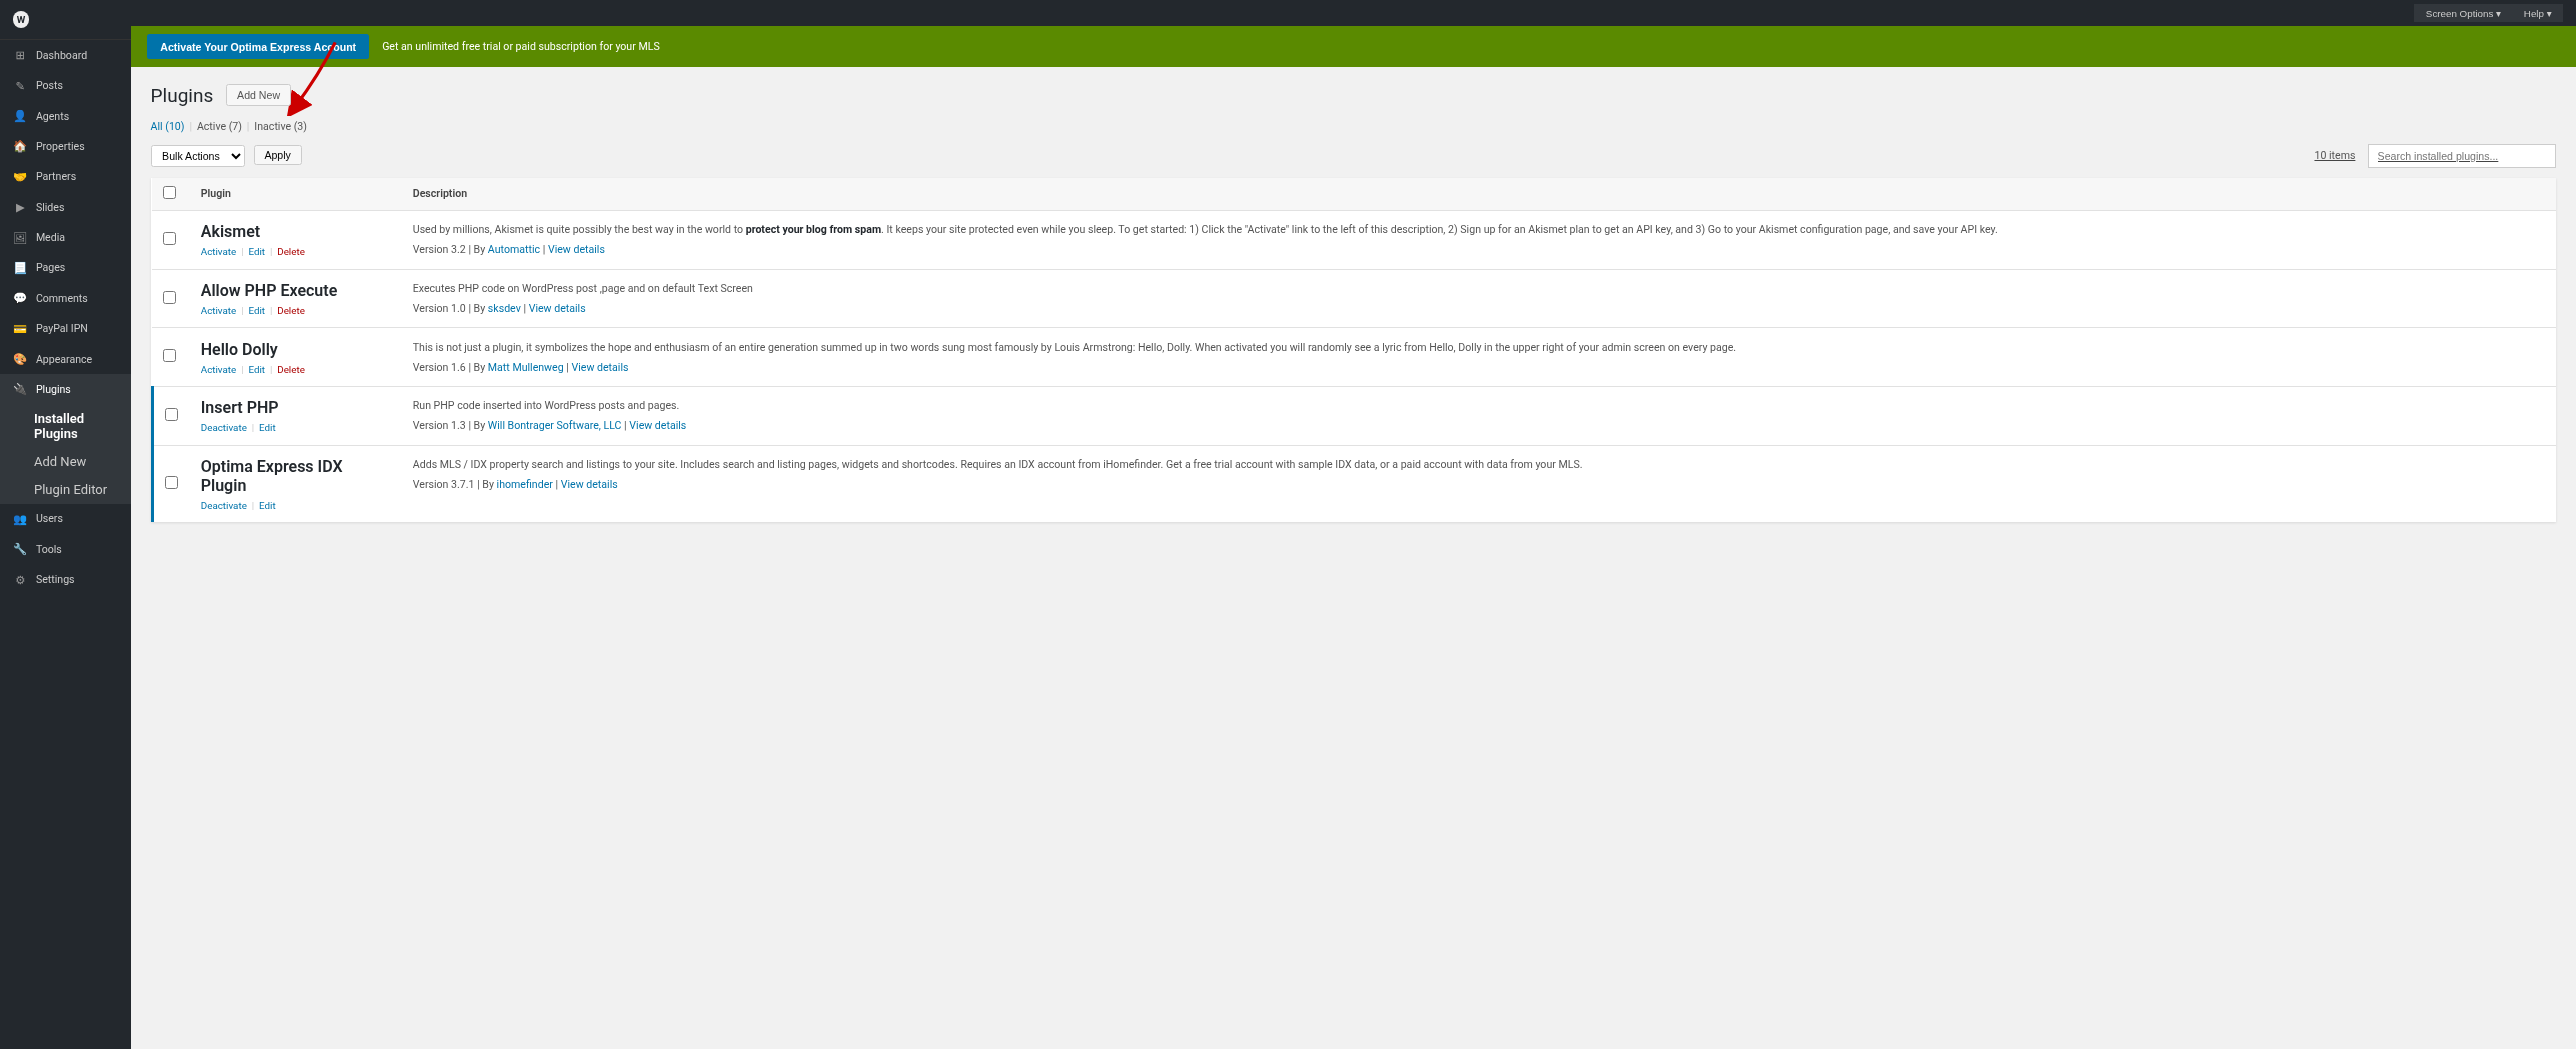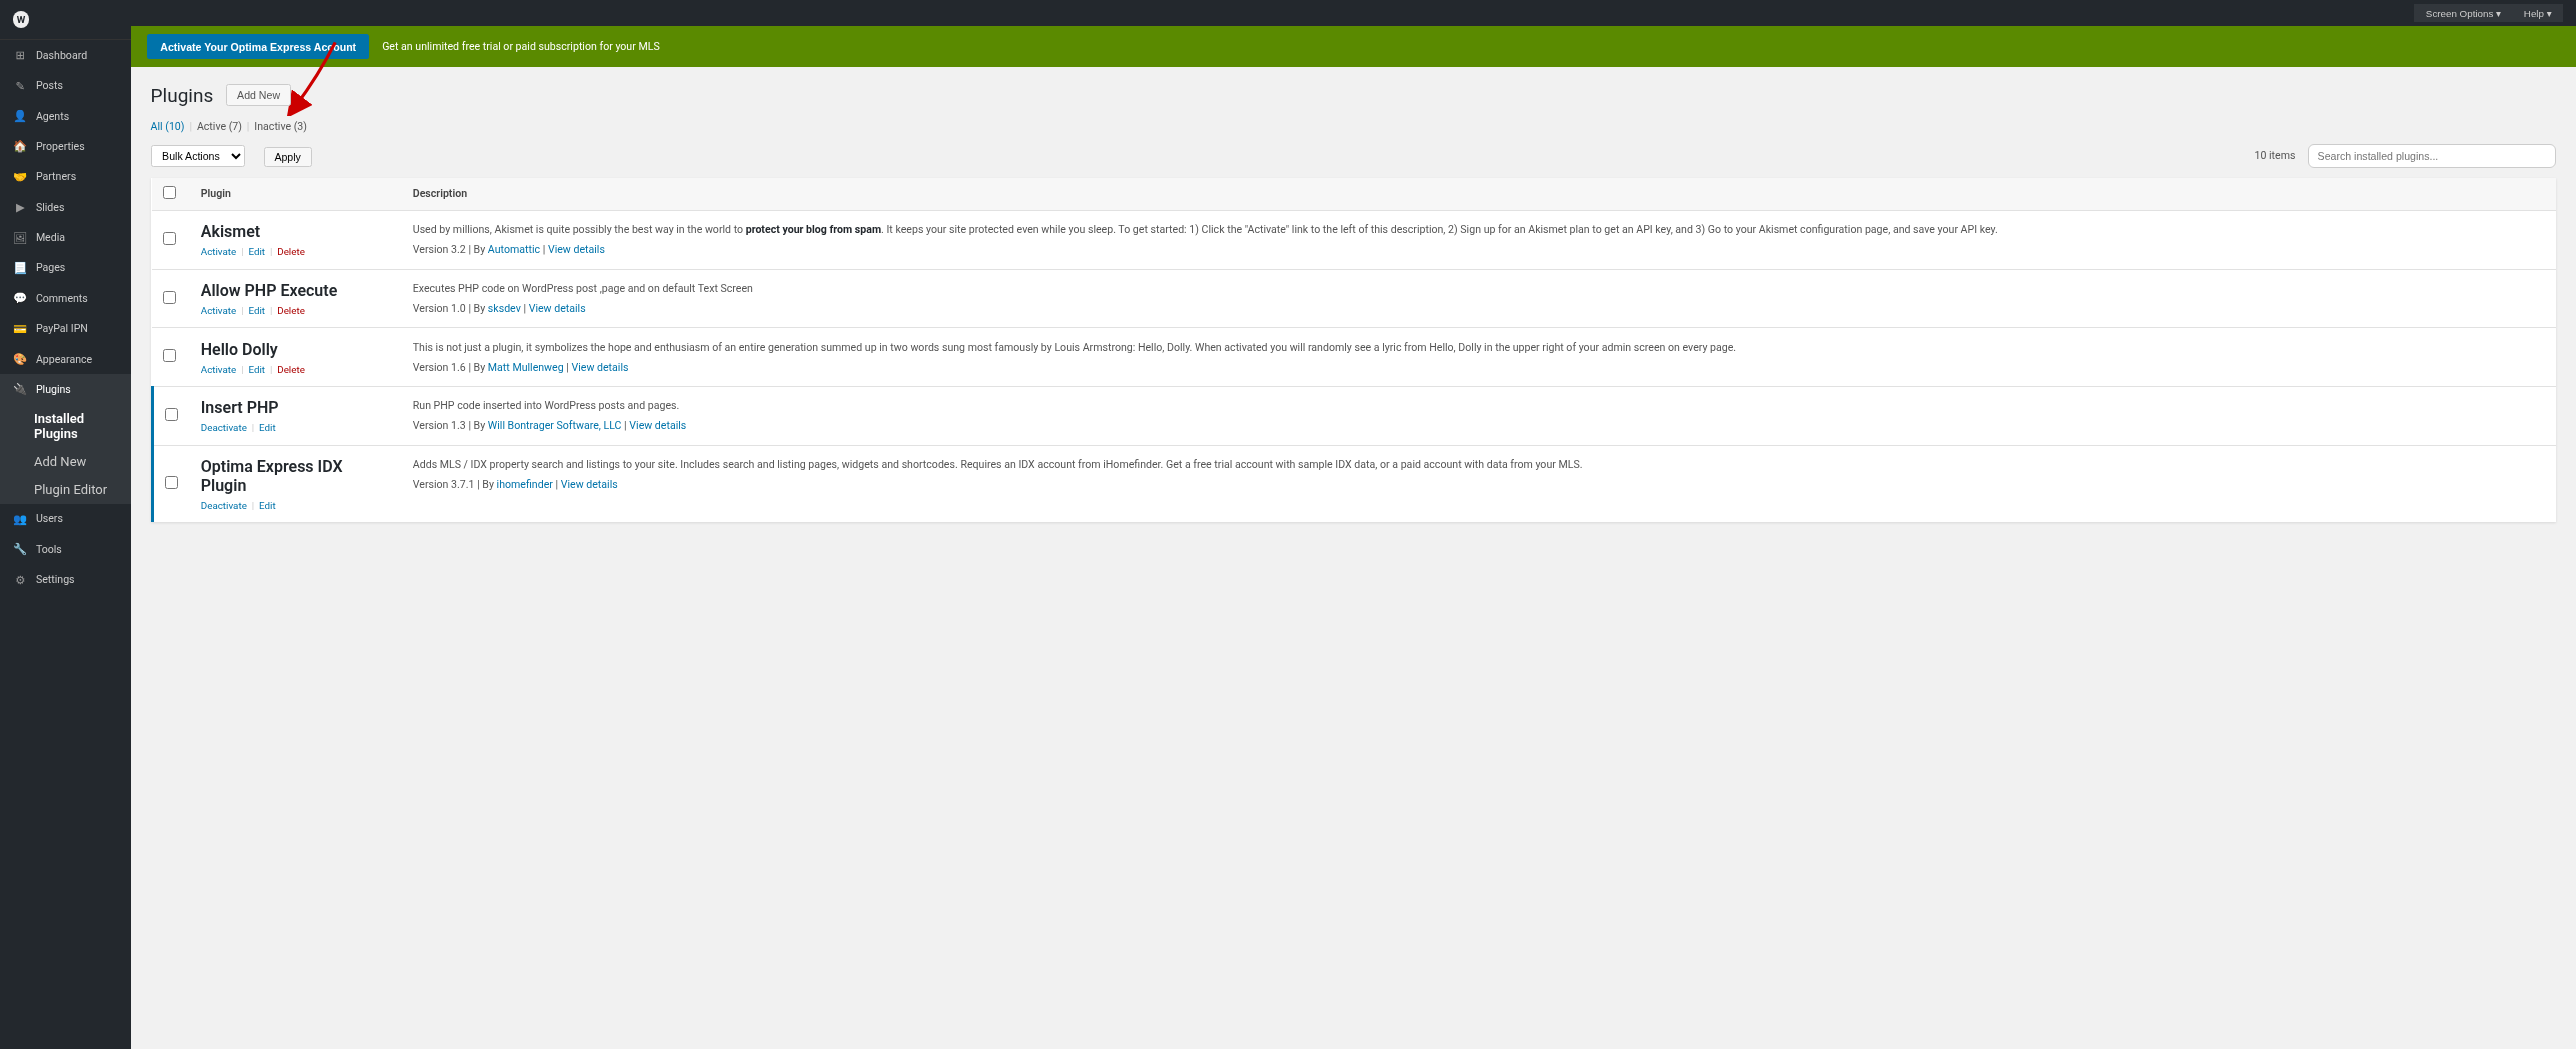--- a/index.html
+++ b/index.html
@@ -136,43 +136,43 @@
     }
     .filter-link { color: #555; text-decoration: none; text-align: right; }
     .filter-link.current { color: #0073aa; }
     .filter-sep { color: #ccc; }
 
     
     .actions-bar {
       display: flex; align-items: center; justify-content: space-between;
       margin-bottom: 9.8px;
     }
-    .actions-left { display: flex; align-items: flex-end; gap: 19px; }
+    .actions-left { display: flex; align-items: flex-start; gap: 9px; }
     .bulk-select {
       padding: 3.3px 6.5px; font-size: 10.6px;
       border: 0.8px solid #ccc; border-radius: 2.5px;
       background: #fff; cursor: pointer;
     }
     .apply-btn {
       background: #f7f7f7;
       border: 0.8px solid #ccc;
       padding: 3.3px 9.8px;
       font-size: 10.6px;
       cursor: pointer;
       border-radius: 2.5px;
     }
     .items-count { color: #555; font-size: 10.6px; }
 
     
     .search-input {
       padding: 4.9px 8.2px;
       border: 0.8px solid #ccc;
-      border-radius: 6px;
-      font-size: 10.6px;
-      width: 248px;
+      border-radius: 0;
+      font-size: 10.6px;
+      width: 188px;
       color: #999;
     }
 
     
     .plugins-table {
       width: 100%;
       border-collapse: collapse;
       background: #fff;
       box-shadow: 0 0.8px 2.5px rgba(0,0,0,0.1);
     }
@@ -327,21 +327,21 @@
       <a href="#" class="filter-link">Inactive (3)</a>
     </div>
 
     <div class="actions-bar">
       <div class="actions-left">
         <select class="bulk-select">
           <option>Bulk Actions</option>
         </select>
         <button class="apply-btn">Apply</button>
       </div>
-      <div style="display:flex;align-items:center;gap:13px;">
+      <div style="display:flex;align-items:center;gap:13px;text-decoration:underline;">
         <span class="items-count">10 items</span>
         <input type="text" class="search-input" placeholder="Search installed plugins..." style="">
       </div>
     </div>
 
     <table class="plugins-table">
       <thead>
         <tr>
           <th><input type="checkbox" class="checkbox" style=""></th>
           <th>Plugin</th>

